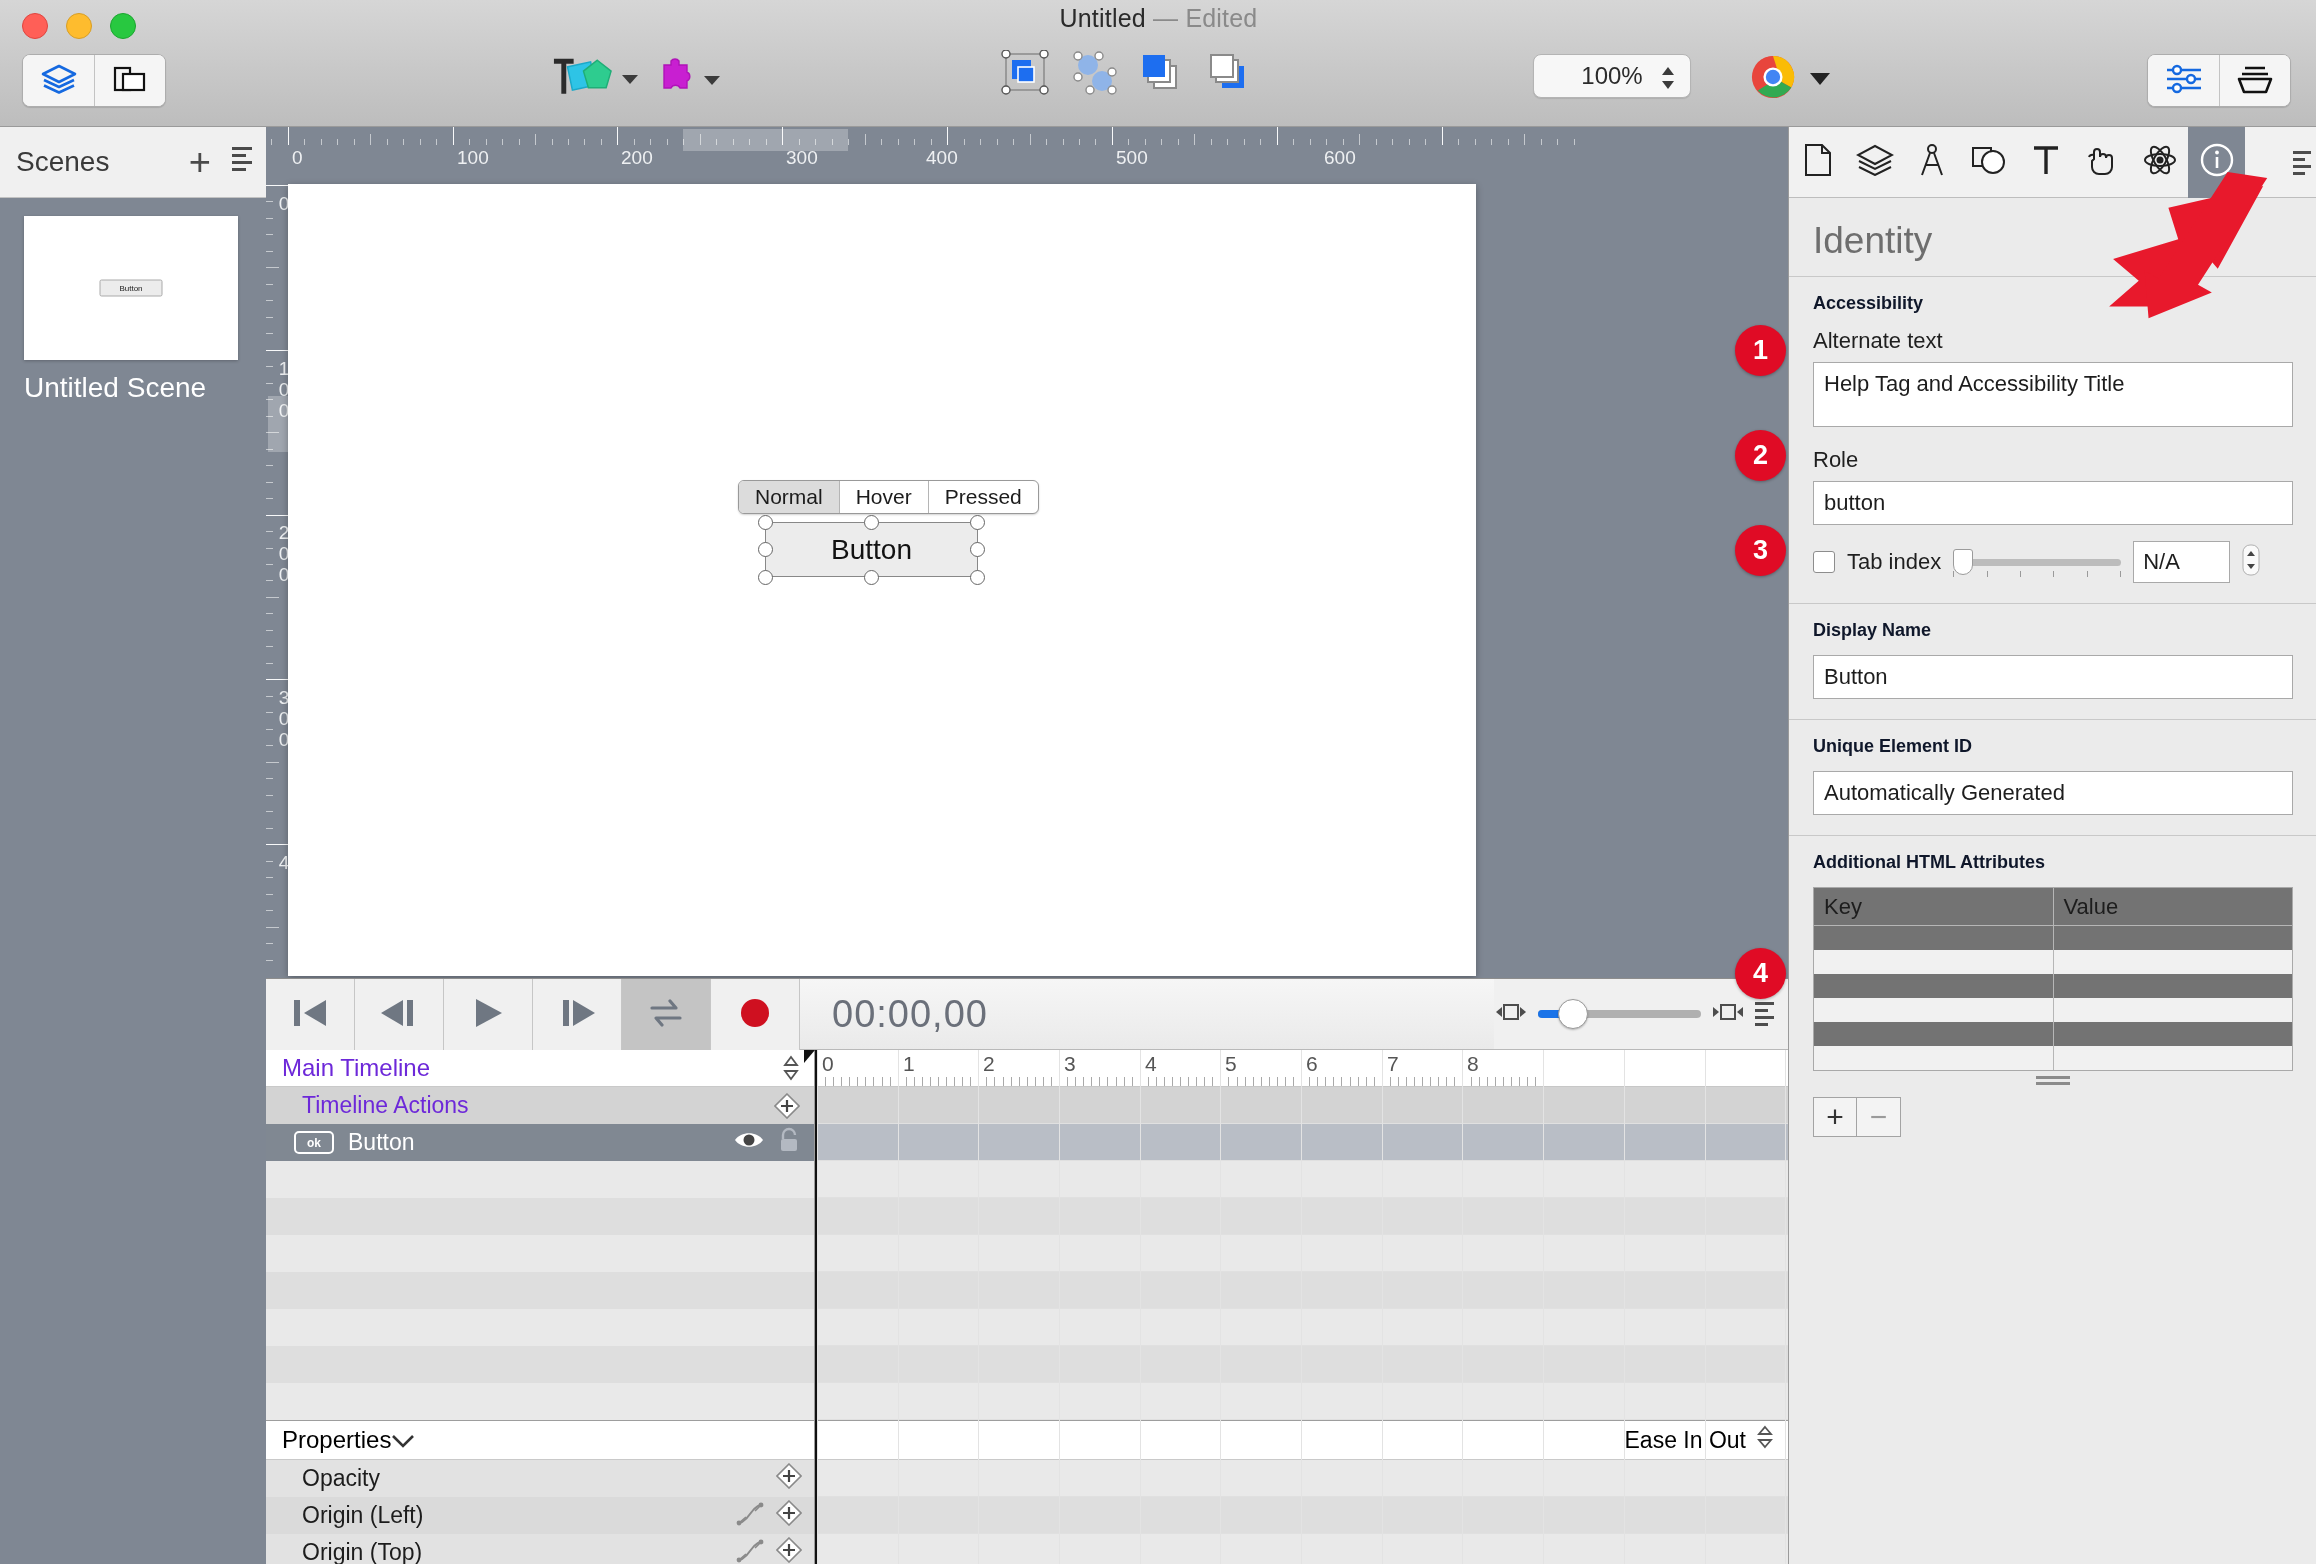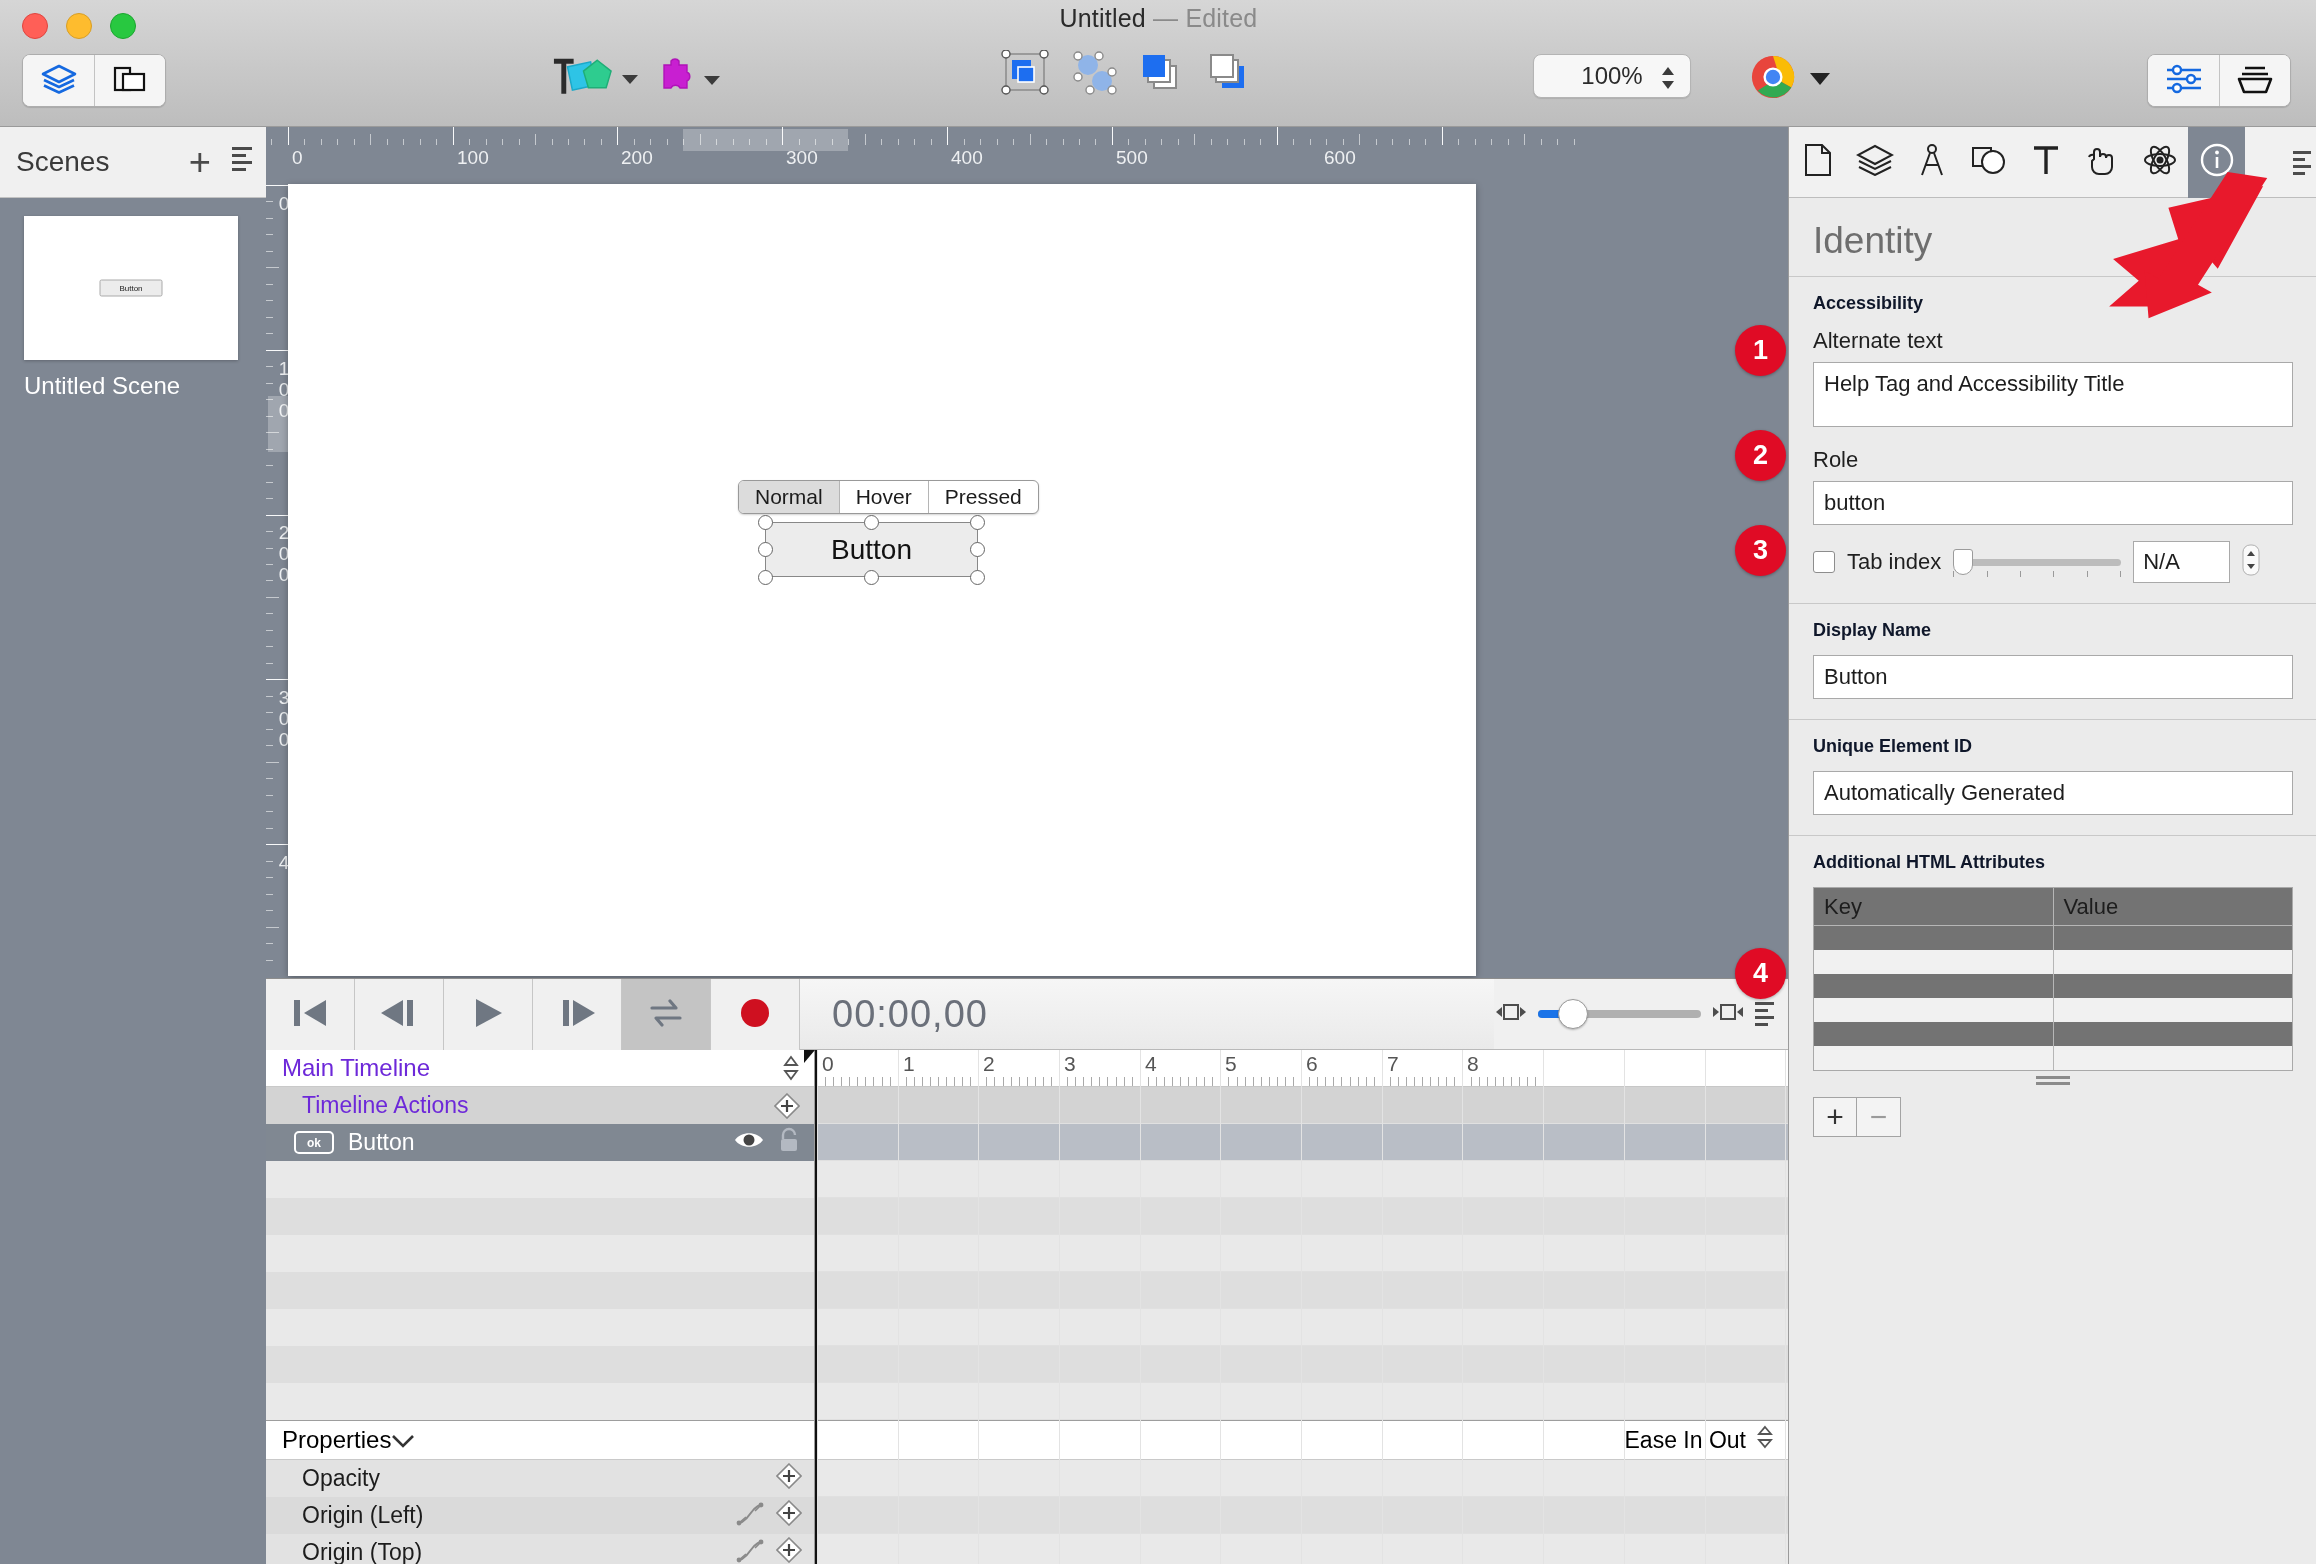--- a/index.html
+++ b/index.html
@@ -77,21 +77,21 @@
   .scene-card { margin:18px 24px 0 24px; }
   .scene-thumb {
     width:214px; height:144px; background:#fff; position:relative;
     box-shadow:0 1px 3px rgba(0,0,0,.25);
   }
   .scene-thumb .mini-btn {
     position:absolute; left:50%; top:50%; transform:translate(-50%,-50%);
     width:63px; height:17px; background:#ececec; border:1px solid #aaa; border-radius:2px;
     font-size:8px; color:#222; display:flex; align-items:center; justify-content:center;
   }
-  .scene-label { margin-top:12px; font-size:24px; color:#fff; }
+  .scene-label { margin-top:12px; font-size:28px; color:#fff; }
 
   
   .canvas-area { position:absolute; top:127px; left:266px; width:1522px; height:851px; background:#7f8793; }
   .ruler-h { position:absolute; top:0; left:0; width:1522px; height:44px; }
   .ruler-v { position:absolute; top:44px; left:0; width:34px; height:808px; }
   .rh-tick { position:absolute; bottom:26px; width:1px; background:rgba(255,255,255,.55); }
   .rh-tick.maj { height:18px; background:rgba(255,255,255,.95); }
   .rh-tick.mid { height:11px; }
   .rh-tick.min { height:6px; }
   .rh-lab { position:absolute; bottom:2px; font-size:19px; color:#eef0f2; padding-left:4px; }
@@ -473,21 +473,21 @@
         <div class="rh-tick min" style="left: 1225px;"></div>
         <div class="rh-tick min" style="left: 1242px;"></div>
         <div class="rh-tick mid" style="left: 1258px;"></div>
         <div class="rh-tick min" style="left: 1275px;"></div>
         <div class="rh-tick min" style="left: 1291px;"></div>
         <div class="rh-tick min" style="left: 1308px;"></div>
         <div class="rh-lab" style="left: 22px;">0</div>
         <div class="rh-lab" style="left: 187px;">100</div>
         <div class="rh-lab" style="left: 351px;">200</div>
         <div class="rh-lab" style="left: 516px;">300</div>
-        <div class="rh-lab" style="left: 681px;">400</div>
+        <div class="rh-lab" style="left: 656px;">400</div>
         <div class="rh-lab" style="left: 846px;">500</div>
         <div class="rh-lab" style="left: 1011px; margin-left: 43px;">600</div>
         <div class="rh-sel" style="left: 417px; width: 165px;"></div>
       </div>
     <div class="ruler-v" id="rv">
         <div class="rv-tick maj" style="top: 14px;"></div>
         <div class="rv-tick min" style="top: 30px;"></div>
         <div class="rv-tick min" style="top: 47px;"></div>
         <div class="rv-tick min" style="top: 63px;"></div>
         <div class="rv-tick min" style="top: 80px;"></div>

